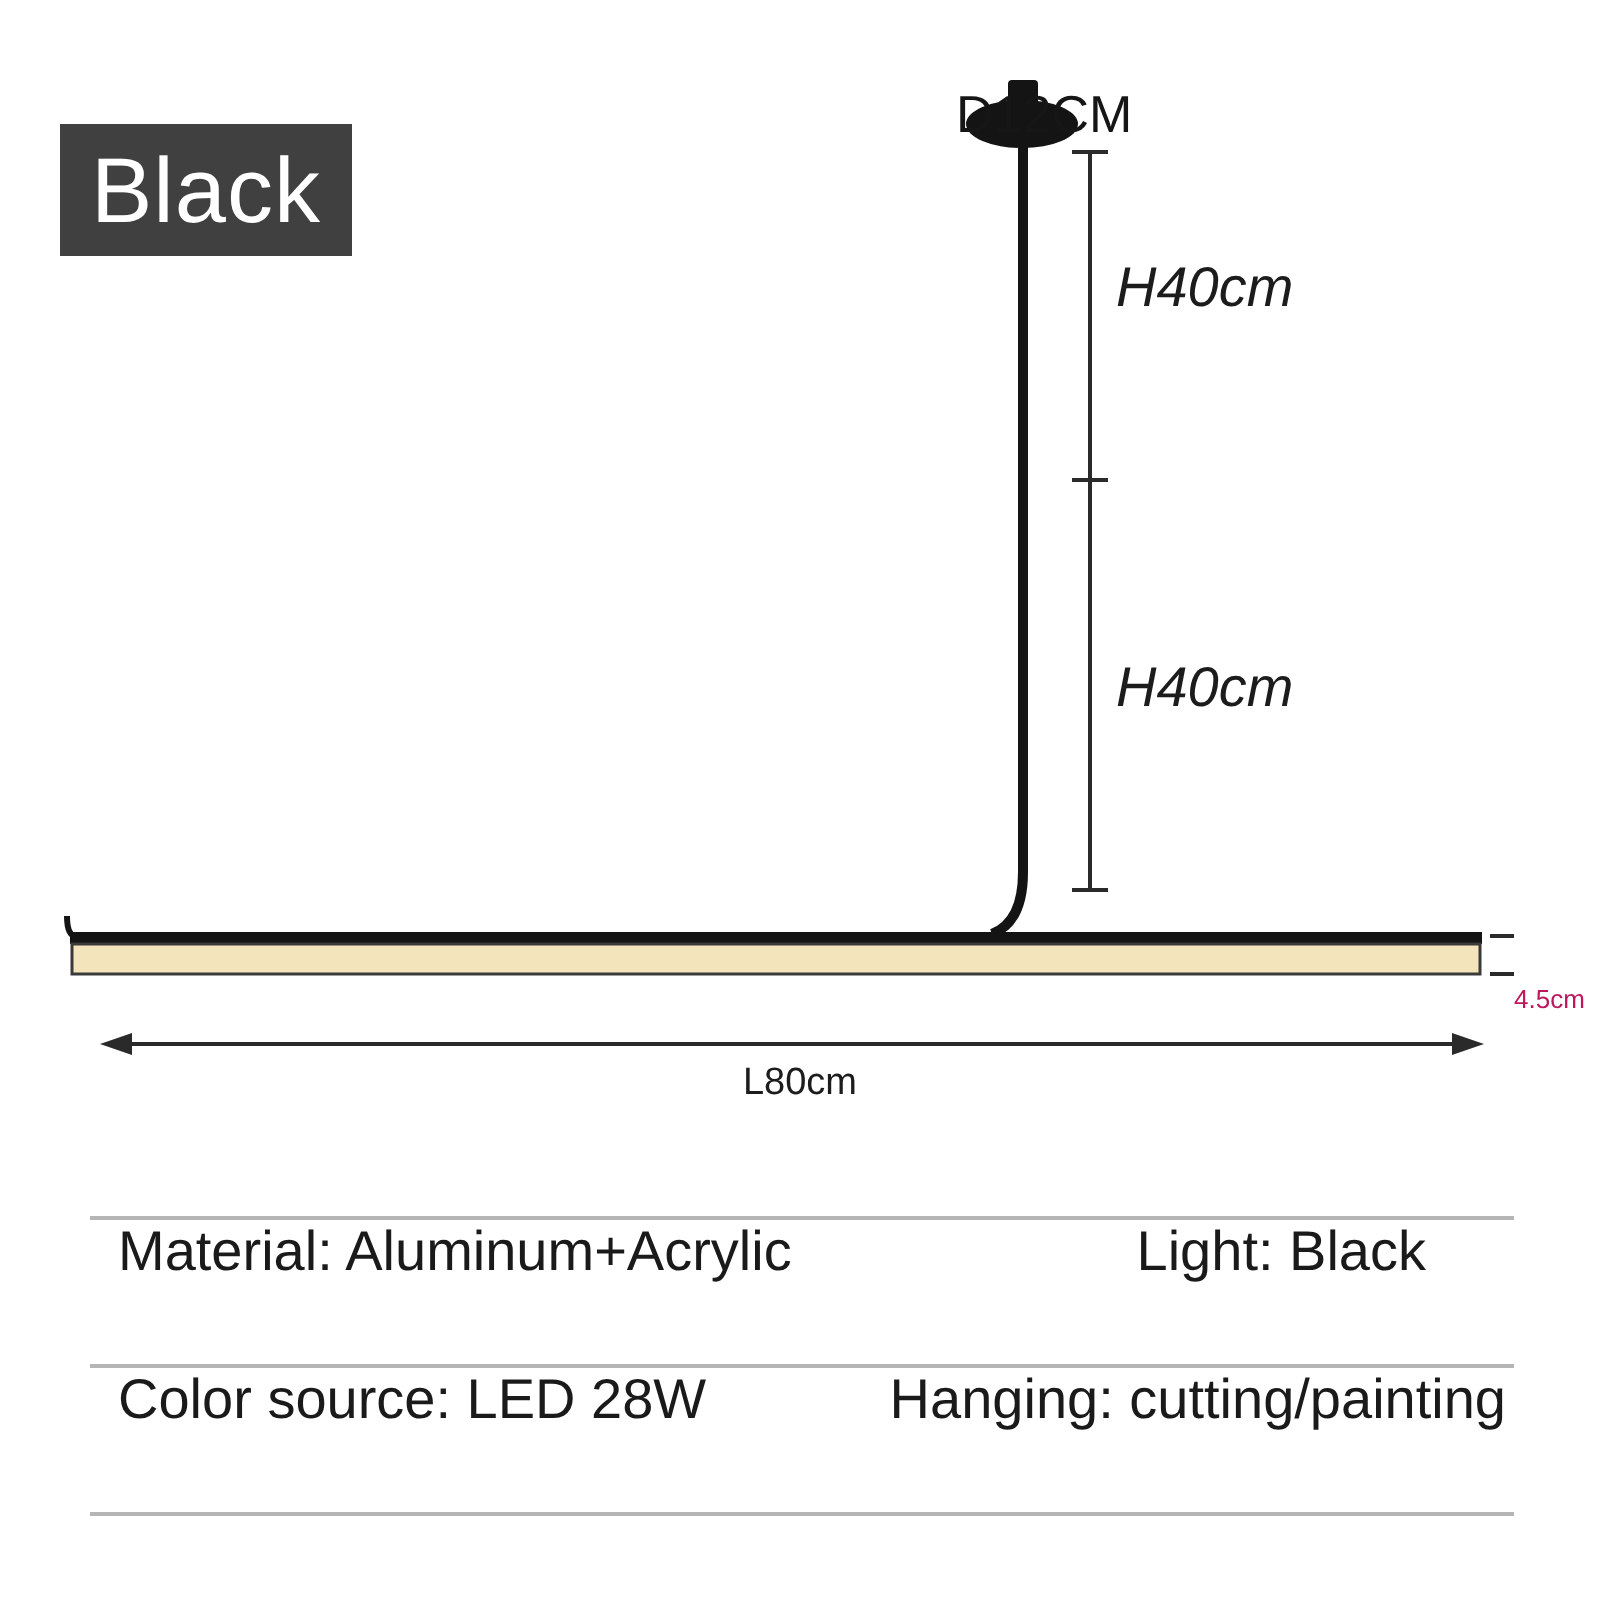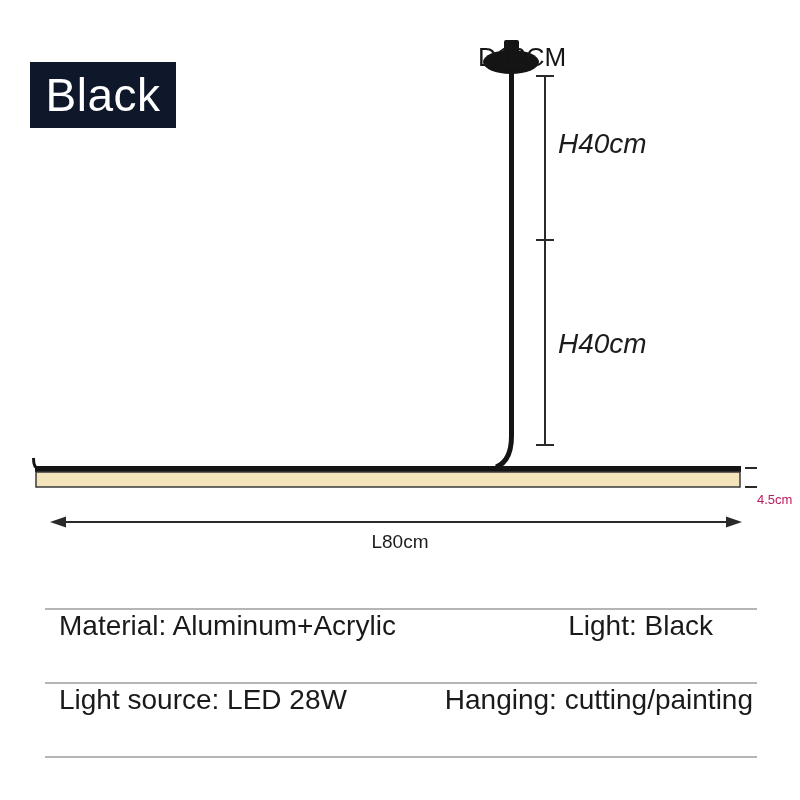--- a/index.html
+++ b/index.html
@@ -10,21 +10,21 @@
     background: #ffffff;
     font-family: "Liberation Sans", sans-serif;
     color: #1c1c1c;
     overflow: hidden;
   }
   .abs { position: absolute; }
 
   .color-badge {
     left: 30px; top: 62px;
     width: 146px; height: 66px;
-    background: #0f172a;
+    background: #404040;
     color: #ffffff;
     font-size: 46px;
     display: flex; align-items: center; justify-content: center;
     letter-spacing: 0.5px;
   }
 
   .canopy-label {
     left: 478px; top: 6px;
     font-size: 26px;
     font-weight: 400;
@@ -130,18 +130,18 @@
   <div class="abs thickness-label">4.5cm</div>
 
   <div class="abs length-label">L80cm</div>
 
   <div class="abs spec-table">
     <div class="spec-row spec-row-1">
       <span class="spec-cell">Material: Aluminum+Acrylic</span>
       <span class="spec-cell">Light: Black</span>
     </div>
     <div class="spec-row spec-row-2">
-      <span class="spec-cell">Light source: LED 28W</span>
+      <span class="spec-cell">Color source: LED 28W</span>
       <span class="spec-cell">Hanging: cutting/painting</span>
     </div>
   </div>
 
 </div>
 
 </body></html>

